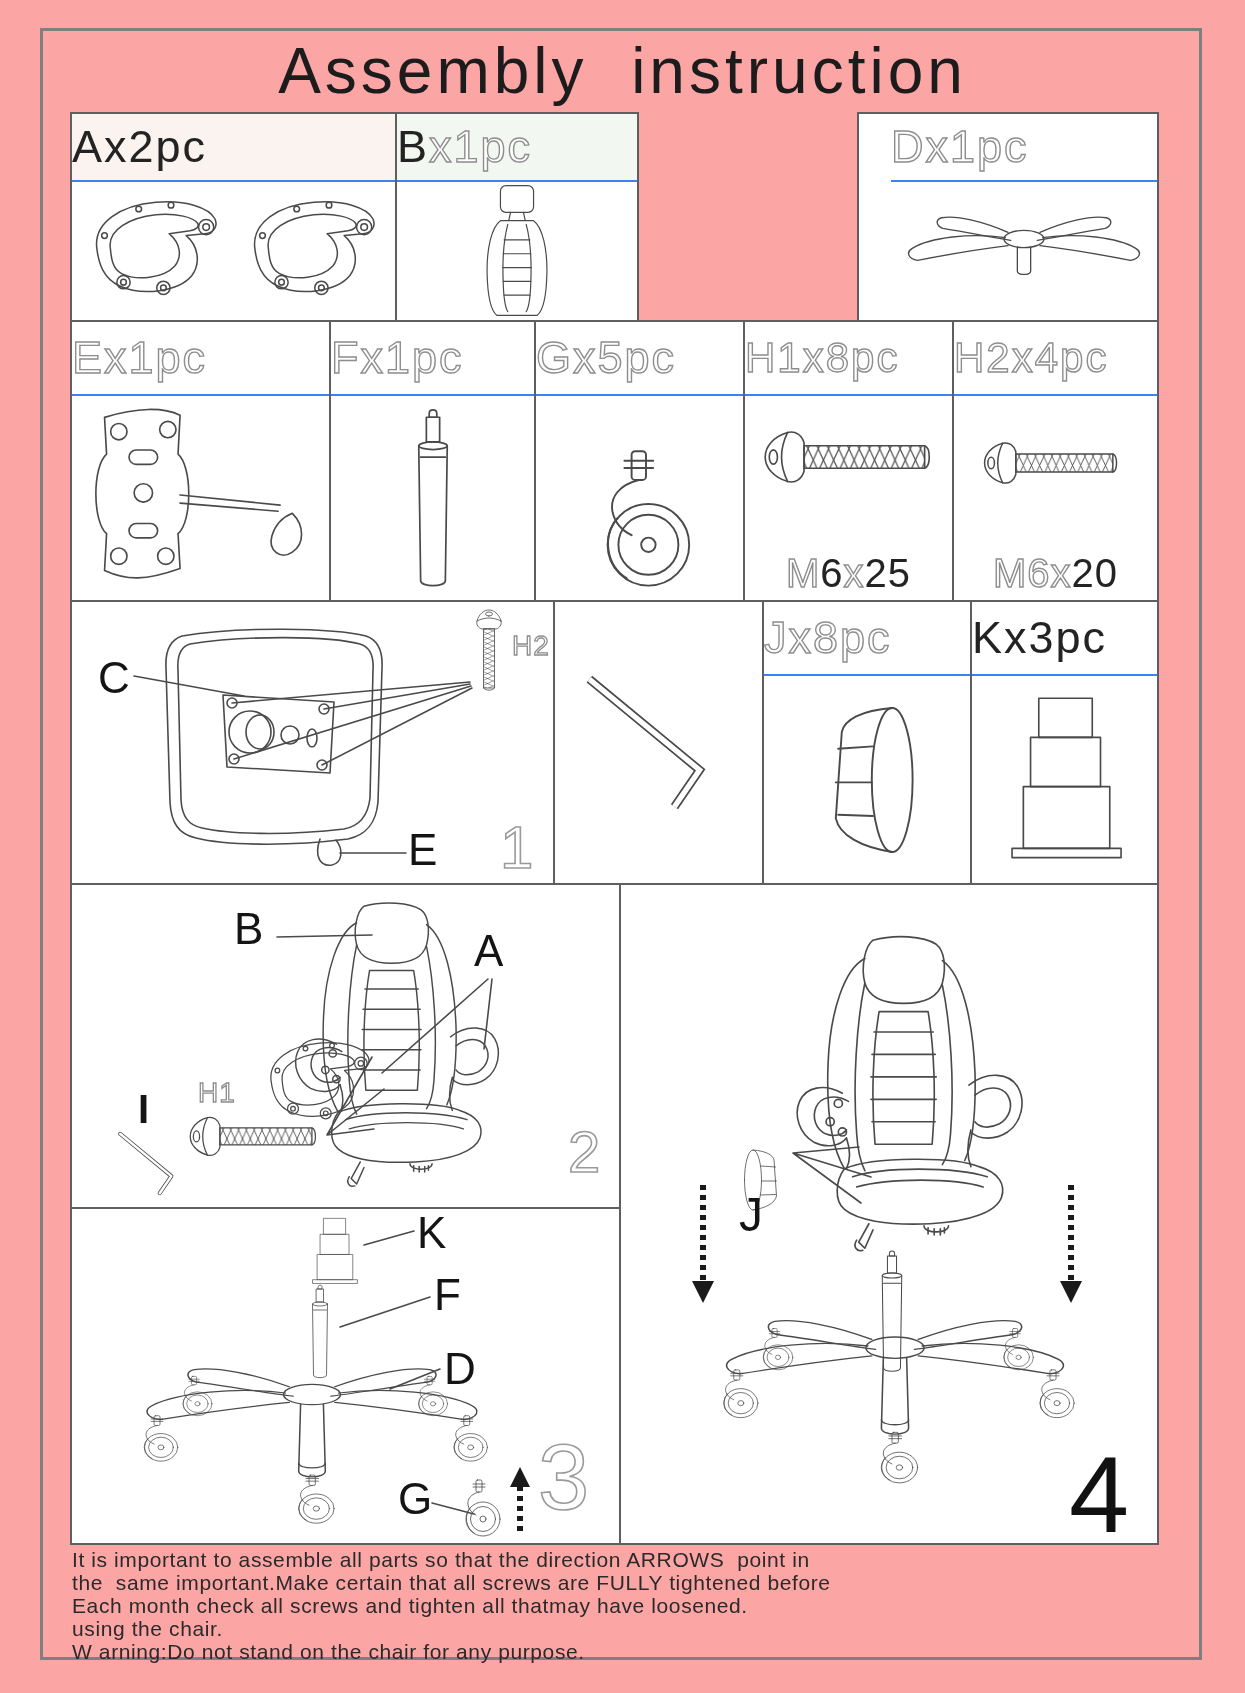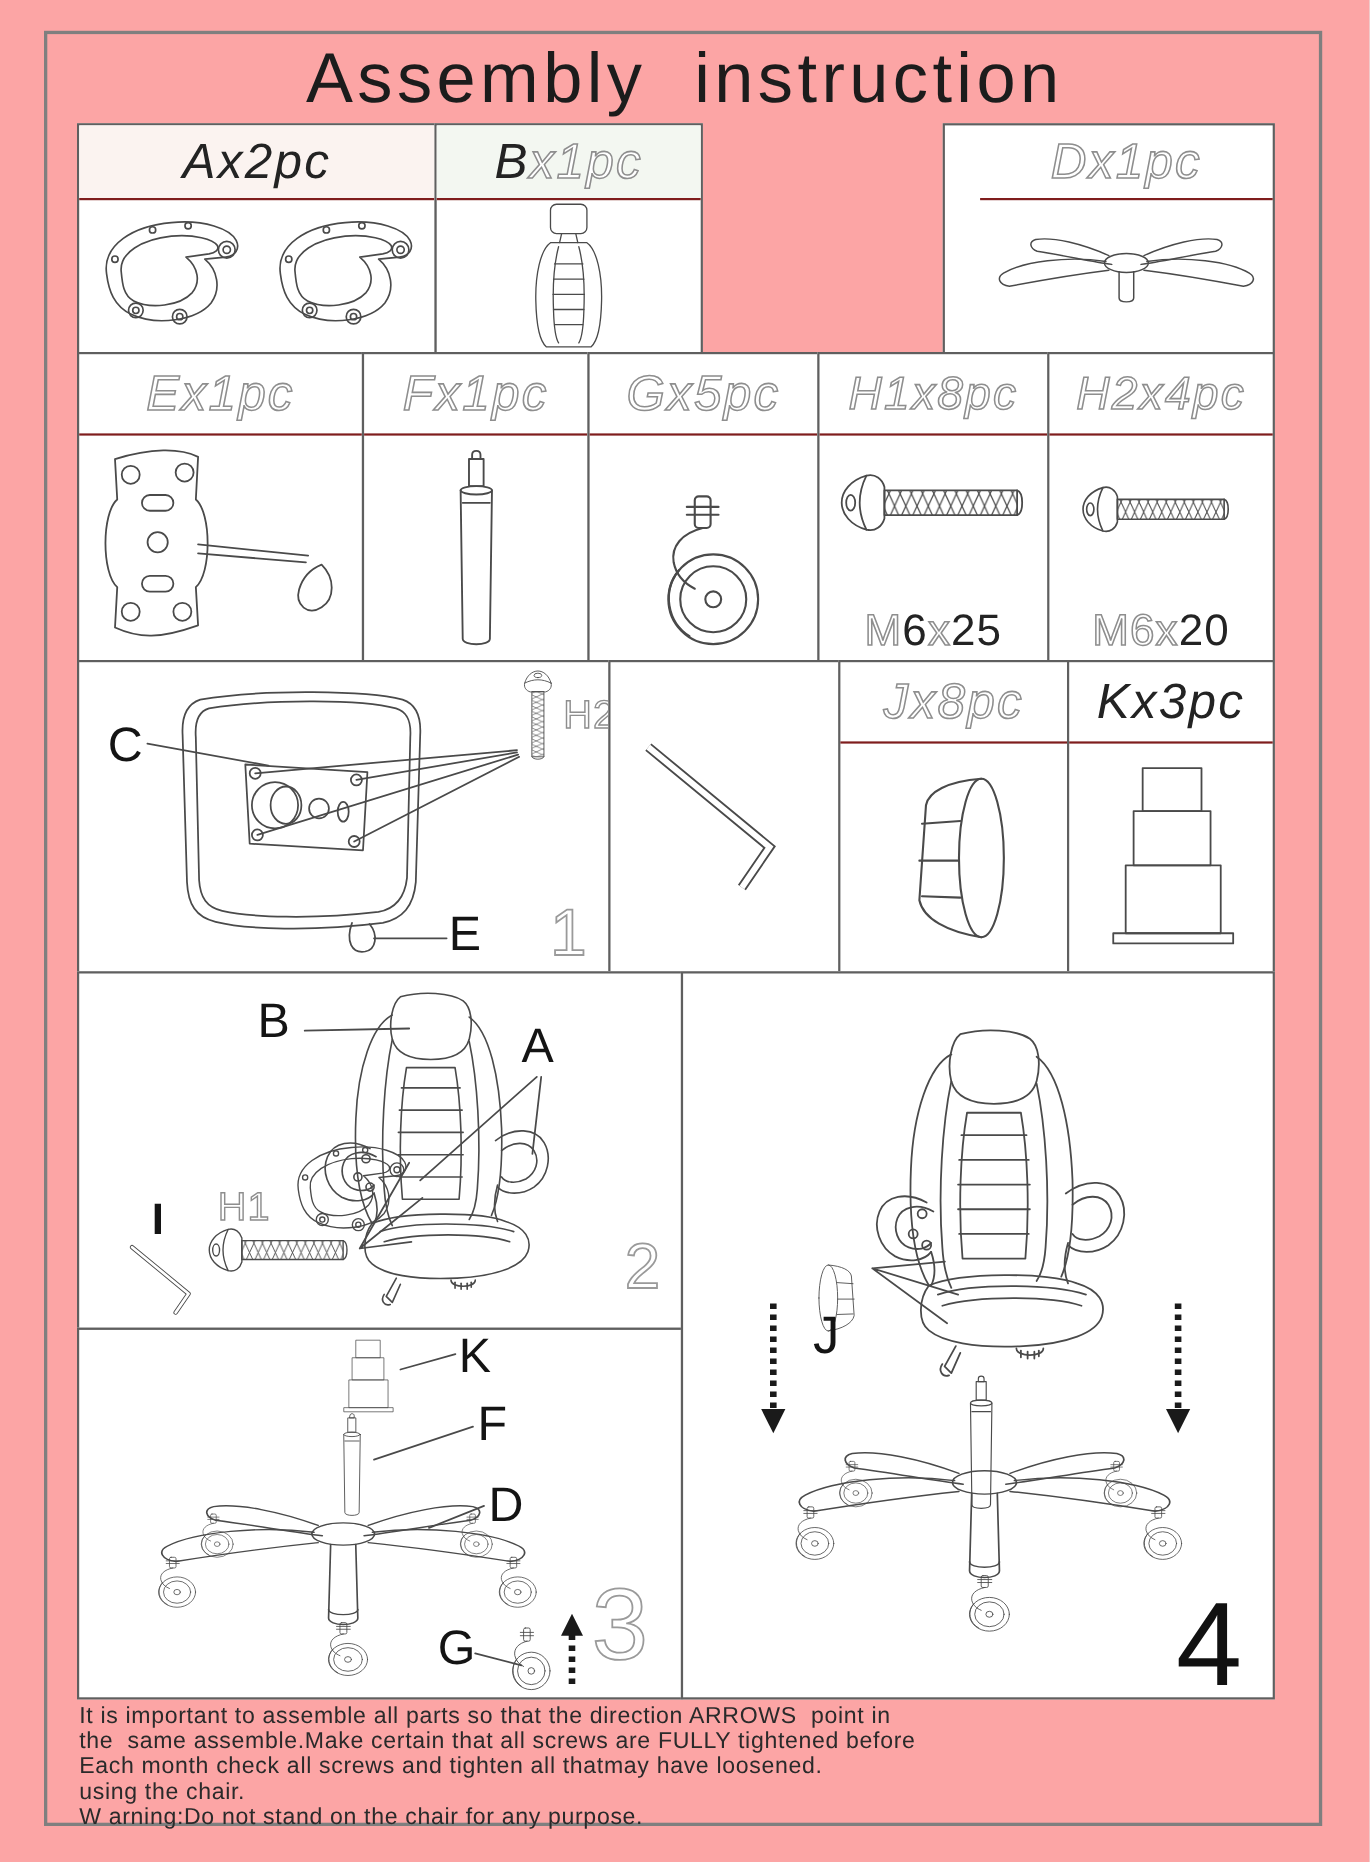--- a/index.html
+++ b/index.html
@@ -7,30 +7,30 @@
         font-family:"Liberation Sans", sans-serif;color:#232323;overflow:hidden;}
   .frame{position:absolute;left:40px;top:28px;width:1162px;height:1632px;
          border:3px solid #7f7f7f;box-sizing:border-box;}
   .title{position:absolute;left:40px;top:32px;width:1165px;height:78px;
          display:flex;align-items:center;justify-content:center;padding-right:150px;
          font-size:64px;letter-spacing:4px;color:#1c1c1c;white-space:pre;
          transform-origin:center;}
   
   .cell{position:absolute;border:2px solid #5f5f5f;background:#fff;box-sizing:border-box;
         display:flex;flex-direction:column;}
-  .cell-h{border-bottom:2px solid #7f1d1d;display:flex;align-items:center;justify-content:center;
-          font-size:45px;letter-spacing:2px;white-space:pre;flex:0 0 auto;font-style:italic;}
+  .cell-h{border-bottom:2px solid #3b82f6;display:flex;align-items:center;justify-content:flex-start;
+          font-size:45px;letter-spacing:2px;white-space:pre;flex:0 0 auto;}
   .cell-b{position:relative;flex:1 1 auto;display:flex;align-items:center;justify-content:center;overflow:hidden;}
   .sol{color:#232323;}
   .out{color:#ffffff;-webkit-text-stroke:1.4px #8e8e8e;}
   .spec{position:absolute;left:0;right:0;bottom:4px;text-align:center;font-size:40px;letter-spacing:1px;white-space:pre;}
   
   .stepbox{position:absolute;border:2px solid #5f5f5f;background:#fff;box-sizing:border-box;}
   .slbl{position:absolute;font-size:44px;color:#141414;line-height:1;}
-  .slbl-out{position:absolute;font-size:36px;line-height:1;color:#fff;-webkit-text-stroke:1.3px #8e8e8e;letter-spacing:1px;}
+  .slbl-out{position:absolute;font-size:28px;line-height:1;color:#fff;-webkit-text-stroke:1.3px #8e8e8e;letter-spacing:1px;}
   .snum-out{position:absolute;line-height:1;color:#fff;-webkit-text-stroke:1.6px #9a9a9a;}
   .snum-sol{position:absolute;line-height:1;color:#111111;}
   .drawing{position:absolute;left:0;top:0;}
   
   .notes{position:absolute;left:72px;top:1548px;width:1096px;font-size:21px;line-height:23px;
          letter-spacing:0.6px;color:#2a2a2a;}
   .notes div{white-space:pre;}
   .hidden-defs{position:absolute;width:0;height:0;}
 </style>
 </head>
@@ -395,18 +395,18 @@
         <line x1="450" y1="300" x2="450" y2="398" stroke="#1a1a1a" stroke-width="6" stroke-dasharray="5,5" stroke-linecap="butt"></line>
         <polygon points="450,418 439,396 461,396" fill="#1a1a1a" stroke="none"></polygon>
       </g>
     </svg>
     <div class="slbl" style="left:118px;top:306px;font-size:48px;">J</div>
     <div class="snum-sol" style="left:448px;top:556px;font-size:108px;">4</div>
   </div>
 
   <div class="notes">
     <div>It is important to assemble all parts so that the direction ARROWS  point in</div>
-    <div>the  same assemble.Make certain that all screws are FULLY tightened before</div>
+    <div>the  same important.Make certain that all screws are FULLY tightened before</div>
     <div>Each month check all screws and tighten all thatmay have loosened.</div>
     <div>using the chair.</div>
     <div>W arning:Do not stand on the chair for any purpose.</div>
   </div>
 </div>
 
 </body></html>

